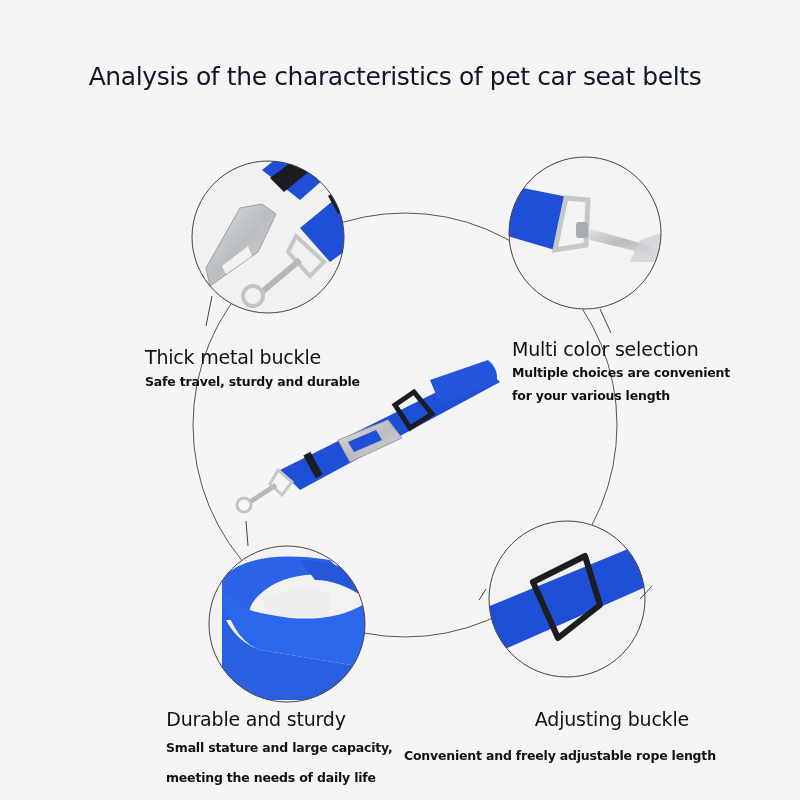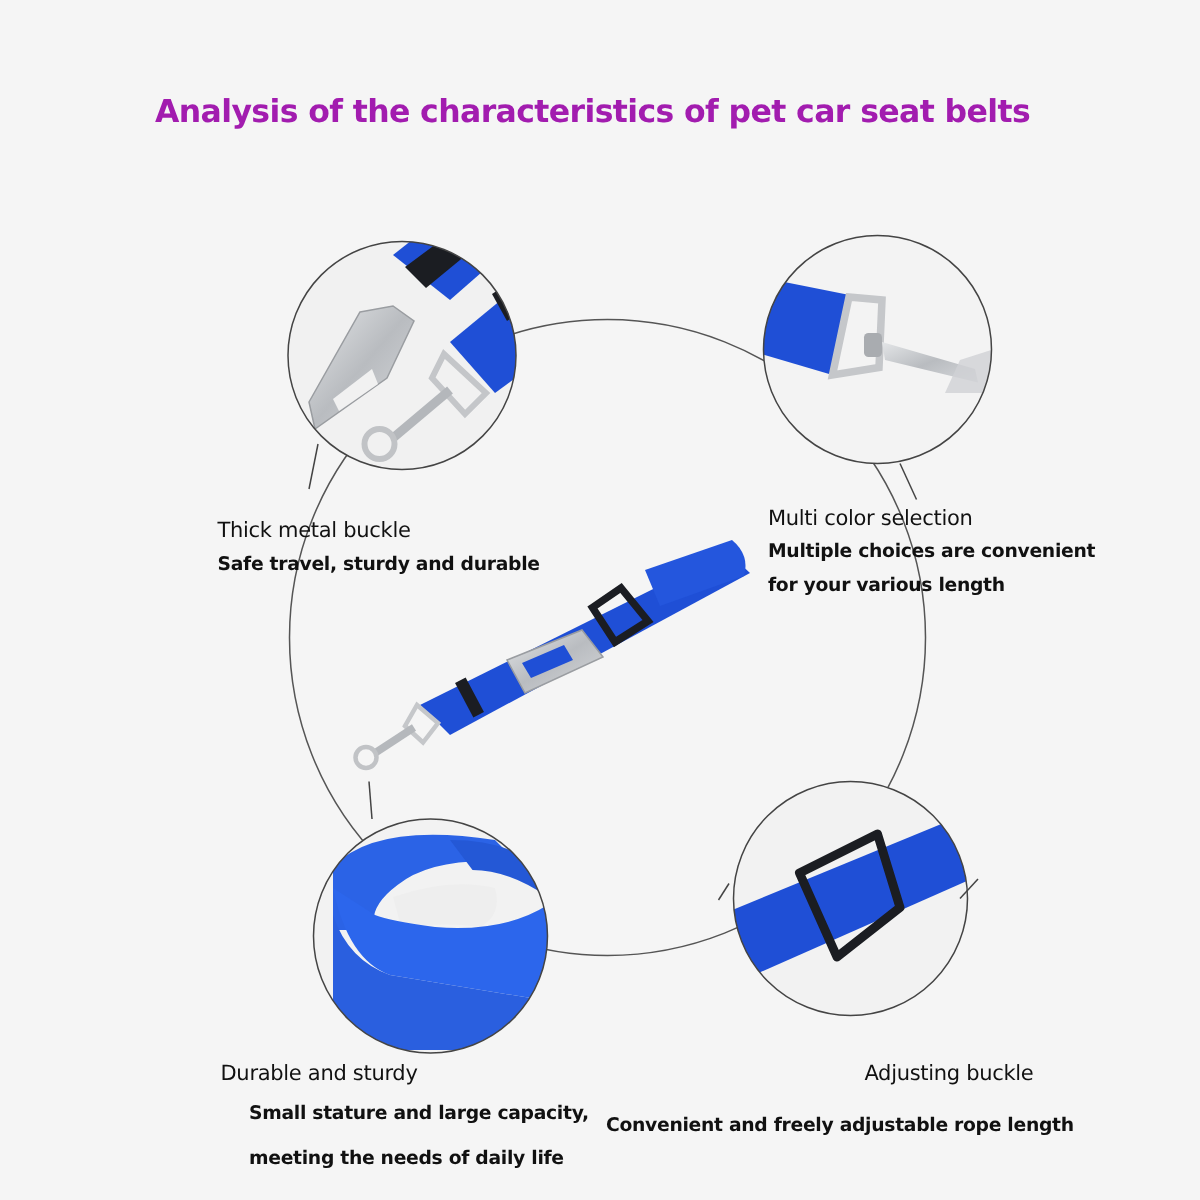--- a/index.html
+++ b/index.html
@@ -5,32 +5,32 @@
   html, body { margin: 0; padding: 0; }
   body {
     width: 800px; height: 800px; overflow: hidden;
     background: #f5f5f5;
     font-family: "DejaVu Sans", "Liberation Sans", sans-serif;
     color: #111;
     position: relative;
   }
   .title {
     position: absolute; left: 0; top: 62px; width: 790px;
-    text-align: center; font-size: 21px; font-weight: bold;
-    letter-spacing: -0.4px; color: #a21caf;
+    text-align: center; font-size: 25px; font-weight: normal;
+    letter-spacing: -0.4px; color: #0f172a;
   }
   .canvas { position: absolute; left: 0; top: 0; width: 800px; height: 800px; }
   .label { position: absolute; }
-  .label .h { font-size: 14px; font-weight: normal; color: #111; letter-spacing: -0.2px; white-space: nowrap; }
+  .label .h { font-size: 19px; font-weight: normal; color: #111; letter-spacing: -0.2px; white-space: nowrap; }
   .label .s { font-size: 12.5px; color: #111; font-weight: bold; letter-spacing: -0.2px; white-space: nowrap; line-height: 20px; }
   .lbl-tl { left: 145px; top: 346px; }
   .lbl-tl .s { margin-top: 4px; text-align: center; }
   .lbl-tr { left: 512px; top: 338px; }
   .lbl-tr .s { margin-top: 3px; }
-  .lbl-bl { left: 145px; top: 708px; width: 220px; }
+  .lbl-bl { left: 145px; top: 708px; width: 220px; text-align: center; }
   .lbl-bl .h { margin-left: 2px; }
   .lbl-bl .s { margin-top: 6px; line-height: 24px; margin-left: 21px; }
   .lbl-br { left: 404px; top: 708px; width: 285px; text-align: right; }
   .lbl-br .h { margin-left: 18px; }
   .lbl-br .s { margin-top: 16px; }
 </style>
 </head>
 <body>
 
 <div class="title">Analysis of the characteristics of pet car seat belts</div>

